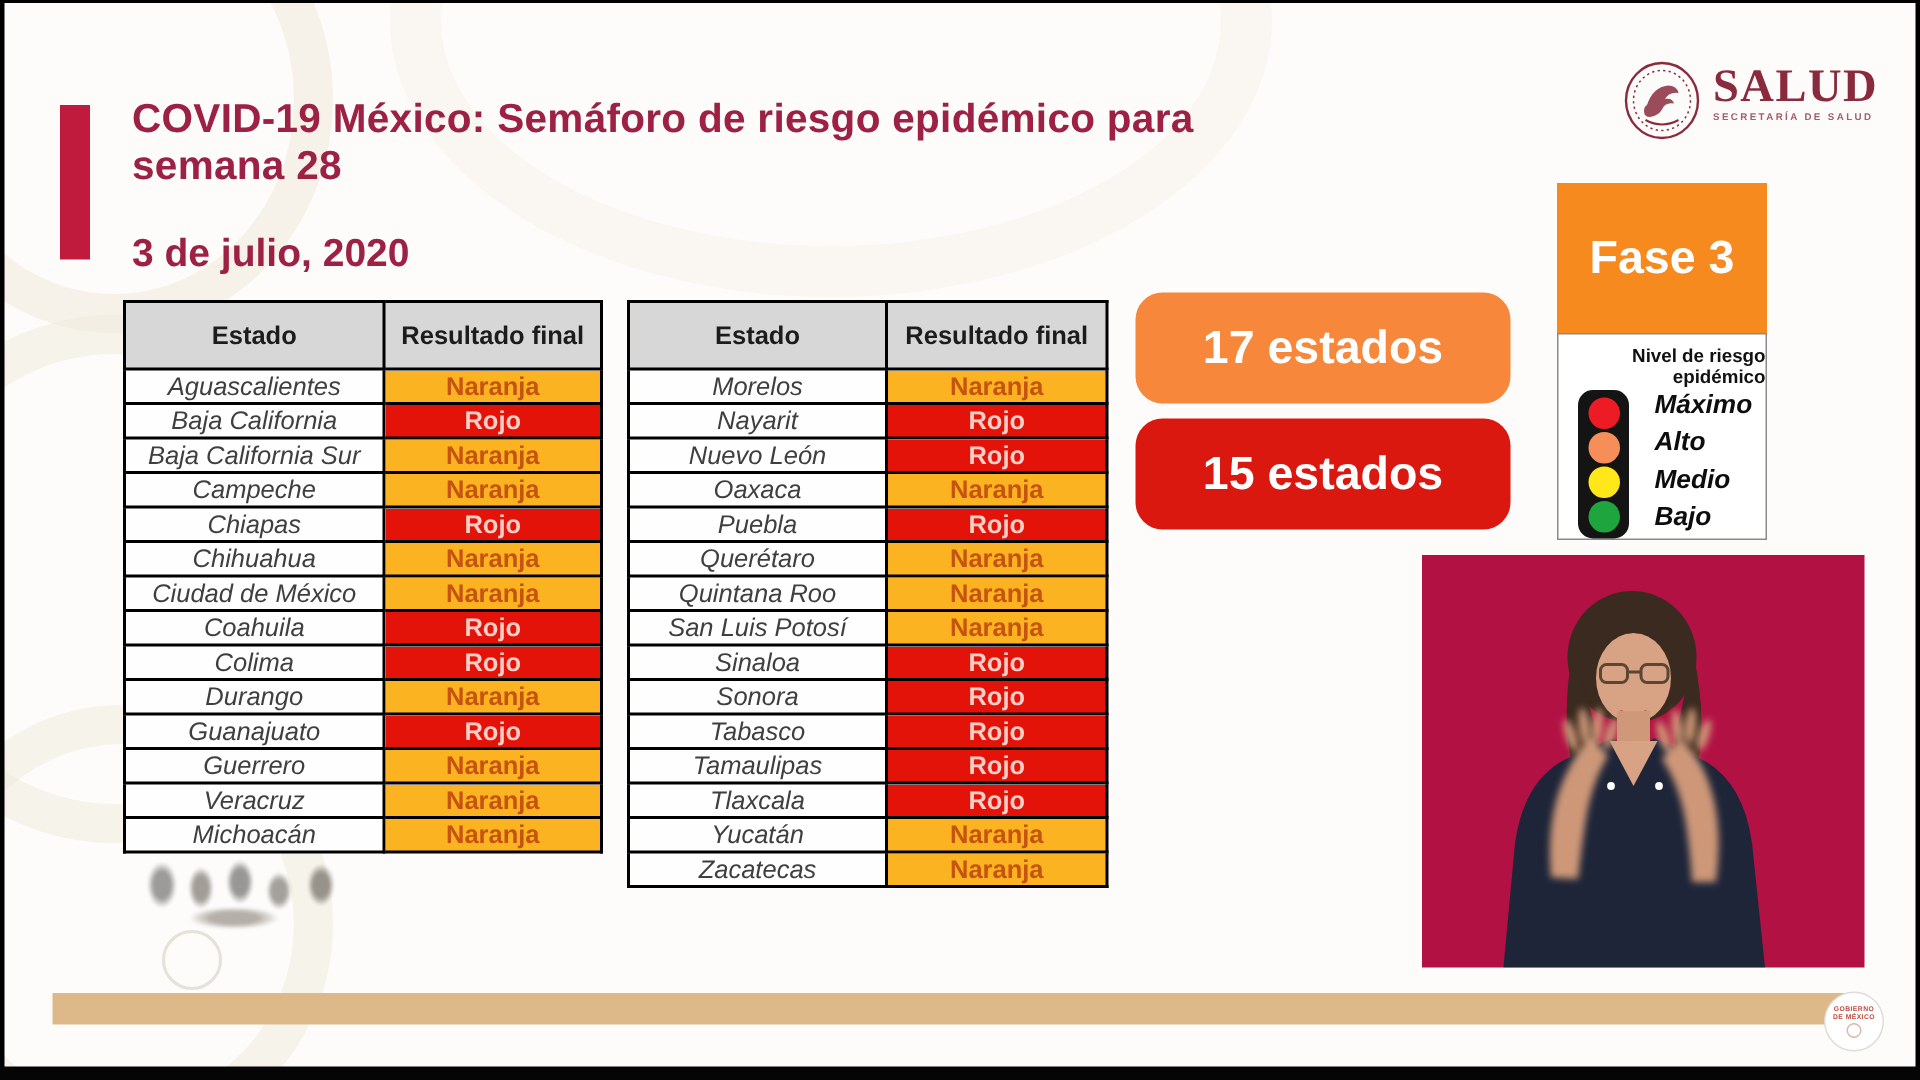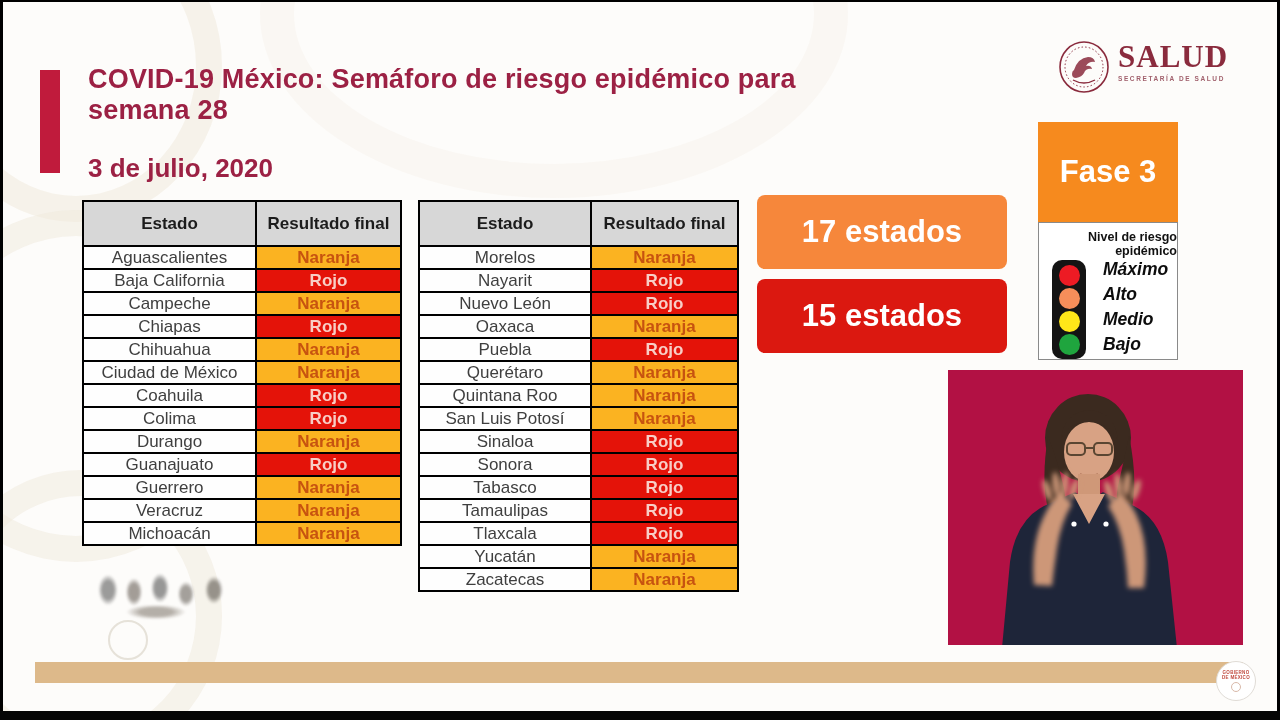--- a/index.html
+++ b/index.html
@@ -19,38 +19,38 @@
   .sw3{left:-60px;top:470px;width:230px;height:240px;opacity:.5;}
   .sw4{left:260px;top:-170px;width:520px;height:300px;opacity:.22;border-width:34px;}
 
   
   .accent-bar{position:absolute;left:40px;top:70px;width:20px;height:103px;background:#C01B3C;z-index:2;}
   .title{position:absolute;left:88px;top:64px;width:800px;color:#9C2144;font-size:27px;
          font-weight:bold;line-height:31px;z-index:2;letter-spacing:.2px;}
   .date{position:absolute;left:88px;top:153px;color:#9C2144;font-size:26px;font-weight:bold;z-index:2;}
 
   
-  .salud{position:absolute;left:1058px;top:40px;z-index:2;display:flex;align-items:flex-start;}
+  .salud{position:absolute;left:1082px;top:40px;z-index:2;display:flex;align-items:flex-start;}
   .salud-seal{width:52px;height:54px;}
   .salud-text{margin-left:8px;}
   .salud-word{font-family:"Liberation Serif", serif;font-weight:bold;font-size:31px;color:#8A2B3D;
               letter-spacing:1px;line-height:34px;}
   .salud-tag{font-size:6.5px;color:#A1606C;letter-spacing:1.6px;font-weight:bold;margin-top:1px;}
 
   
   table.states{position:absolute;border-collapse:collapse;z-index:3;background:#fff;table-layout:fixed;}
   table.states th{border:2px solid #000;background:#D7D7D7;height:41px;font-size:17px;color:#1c1c1c;
                   font-weight:bold;text-align:center;}
   table.states td{border:2px solid #000;height:21px;font-size:17px;text-align:center;padding:0 2px;
                   white-space:nowrap;overflow:hidden;}
-  td.state{color:#3F3F3F;background:#FEFEFE;}
+  td.state{color:#3F3F3F;background:#FEFEFE;font-style:italic;}
   td.result{font-weight:bold;font-size:16.5px;}
 
   
-  .count-badge{position:absolute;left:757px;width:250px;height:74px;border-radius:8px;z-index:3;
+  .count-badge{position:absolute;left:757px;width:250px;height:74px;border-radius:18px;z-index:3;
                display:flex;align-items:center;justify-content:center;color:#fff;font-size:31px;font-weight:bold;}
   .badge-orange{top:195px;}
   .badge-red{top:279px;}
 
   
   .phase{position:absolute;left:1038px;top:122px;width:140px;height:100px;z-index:3;display:flex;
          align-items:center;justify-content:center;color:#fff;font-size:31px;font-weight:bold;}
   .legend{position:absolute;left:1038px;top:222px;width:140px;height:138px;background:#fff;
           border:1px solid #8a8a8a;box-sizing:border-box;z-index:3;}
   .legend-title{margin-top:7px;text-align:right;font-size:12.5px;font-weight:bold;color:#111;line-height:14px;}
@@ -130,20 +130,24 @@
     <tr>
       <td class="state">Aguascalientes</td>
       <td class="result" style="background: rgb(251, 179, 33); color: rgb(199, 83, 16);">Naranja</td>
     </tr>
 
     <tr>
       <td class="state">Baja California</td>
       <td class="result" style="background: rgb(228, 19, 9); color: rgb(248, 206, 198);">Rojo</td>
     </tr>
 
+    <tr>
+      <td class="state">Baja California Sur</td>
+      <td class="result" style="background: rgb(251, 179, 33); color: rgb(199, 83, 16);">Naranja</td>
+    </tr>
 
     <tr>
       <td class="state">Campeche</td>
       <td class="result" style="background: rgb(251, 179, 33); color: rgb(199, 83, 16);">Naranja</td>
     </tr>
 
     <tr>
       <td class="state">Chiapas</td>
       <td class="result" style="background: rgb(228, 19, 9); color: rgb(248, 206, 198);">Rojo</td>
     </tr>

